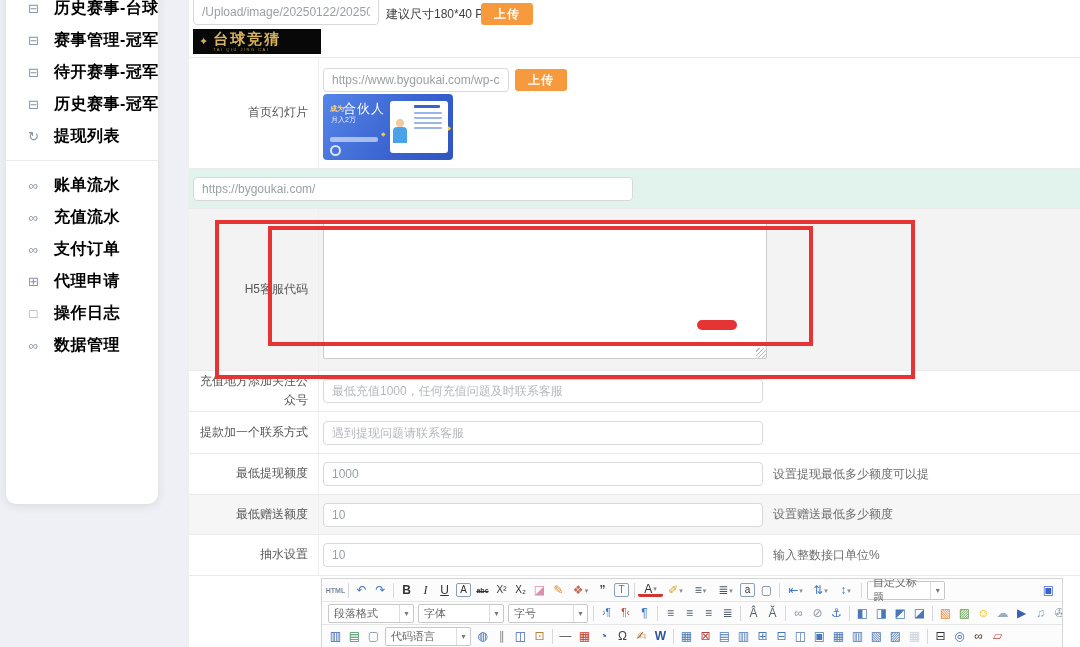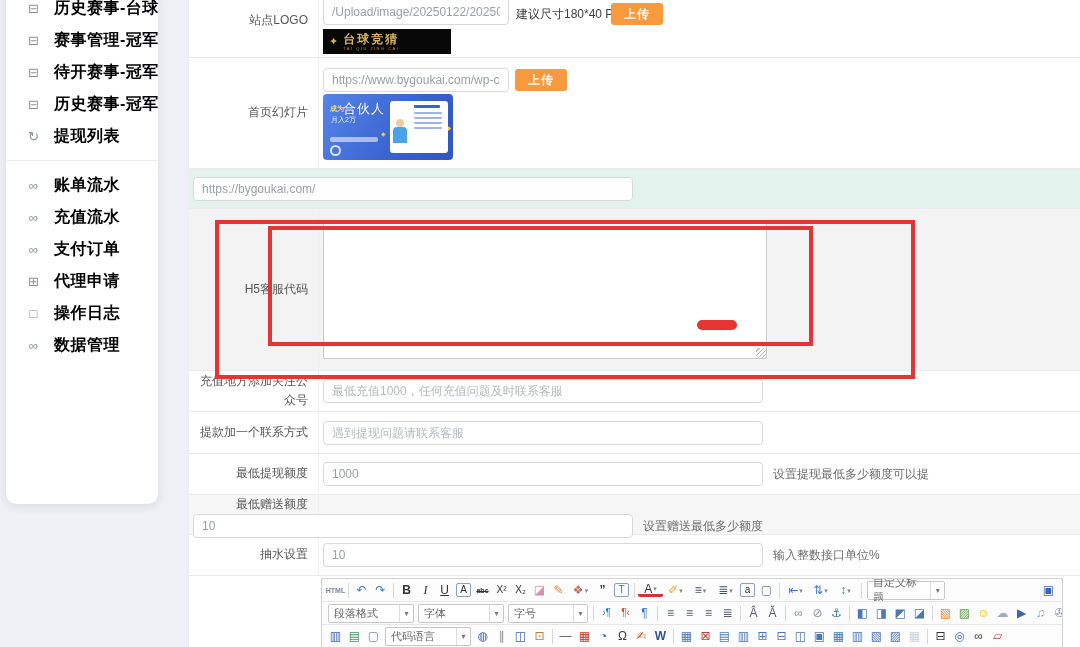--- a/index.html
+++ b/index.html
@@ -23,41 +23,41 @@
   .lcol { width:130px; flex:none; display:flex; align-items:center; justify-content:flex-end;
           padding-right:10px; border-right:1px solid #efefef; }
   .lcol .lbl { font-size:12px; color:#565656; text-align:right; line-height:1.6; }
   .fcol { flex:1; position:relative; display:flex; align-items:center; padding-left:4px; }
 
   .r1 { height:58px; }  .r1 .lcol { align-items:flex-start; padding-top:11px; }
   .r2 { height:111px; }
   .r3 { height:40px; background:#e2f3ee; }
   .r4 { height:162px; background:#f3f3f3; }
   .r5 { height:41px; } .r6 { height:42px; } .r7 { height:41px; }
-  .r8 { height:40px; background:#f6f6f6;flex-direction:column; } .r9 { height:41px; }
+  .r8 { height:40px; background:#f6f6f6; } .r9 { height:41px; }
   .r10 { height:71px; border-bottom:none; display:block; }
 
   .inp { height:24px; border:1px solid #d9d9d9; border-radius:4px; padding:0 8px; font-size:12px;
          color:#9aa0a6; background:#fff; outline:none; }
   .inp::placeholder { color:#b4b8bd; }
   .w186 { width:186px; } .w440 { width:440px; }
   .upload-btn { background:#f79a3e; color:#fff; font-size:12px; font-weight:bold; border:none;
                 border-radius:3px; height:22px; padding:0 13px; cursor:pointer; letter-spacing:1px; }
   .hint { font-size:12px; color:#6d6d6d; margin-left:10px; white-space:nowrap; }
 
   
   .r1 .fcol { display:block; }
   .r1 .inp  { position:absolute; left:4px; top:-9px; height:34px; padding-top:8px; }
   .r1 .hint1 { position:absolute; left:197px; top:6px; font-size:12px; color:#3e3e3e; white-space:nowrap; }
   .r1 .upload-btn { position:absolute; left:292px; top:3px; }
   .logo-img { position:absolute; left:4px; top:29px; width:128px; height:25px; background:#080808;
               display:flex; align-items:center; padding:0 6px; }
   .logo-emblem { color:#d4af5a; font-size:11px; margin-right:5px; }
   .logo-txt { display:flex; flex-direction:column; line-height:1; }
-  .logo-title { color:#d8b35e; font-size:12px; font-weight:bold; letter-spacing:2px; }
+  .logo-title { color:#d8b35e; font-size:15px; font-weight:bold; letter-spacing:2px; }
   .logo-sub { color:#b3924a; font-size:4px; letter-spacing:1.5px; margin-top:2px; }
 
   
   .r2 .fcol { display:block; }
   .r2 .inp { position:absolute; left:4px; top:10px; }
   .r2 .upload-btn { position:absolute; left:196px; top:11px; }
   .banner { position:absolute; left:4px; top:36px; width:130px; height:66px; border-radius:4px;
             background:linear-gradient(120deg,#5585e8 0%,#3a63cf 60%,#2e55c0 100%); overflow:hidden; }
   .bn-t1 { position:absolute; left:7px; top:10px; font-size:7px; color:#ffd27a; font-weight:bold; }
   .bn-t2 { position:absolute; left:20px; top:6px; font-size:13px; color:#ffffff; font-weight:normal; letter-spacing:1px; }
@@ -158,23 +158,20 @@
         <div class="sb-item">
           <span class="sb-icon">∞</span>
           <span class="sb-label">数据管理</span>
         </div>
       </div>
   </div>
 
   <div class="main">
 
     <div class="frow r1">
-      <div class="lcol">
-          <span class="lbl">站点LOGO</span>
-        </div>
       <div class="fcol">
         <input class="inp w186" value="/Upload/image/20250122/2025012204." style="">
         <span class="hint1">建议尺寸180*40 PNG</span>
         <button class="upload-btn">上传</button>
         <div class="logo-img">
           <span class="logo-emblem">✦</span>
           <span class="logo-txt">
             <span class="logo-title">台球竞猜</span>
             <span class="logo-sub">TAI QIU JING CAI</span>
           </span>

